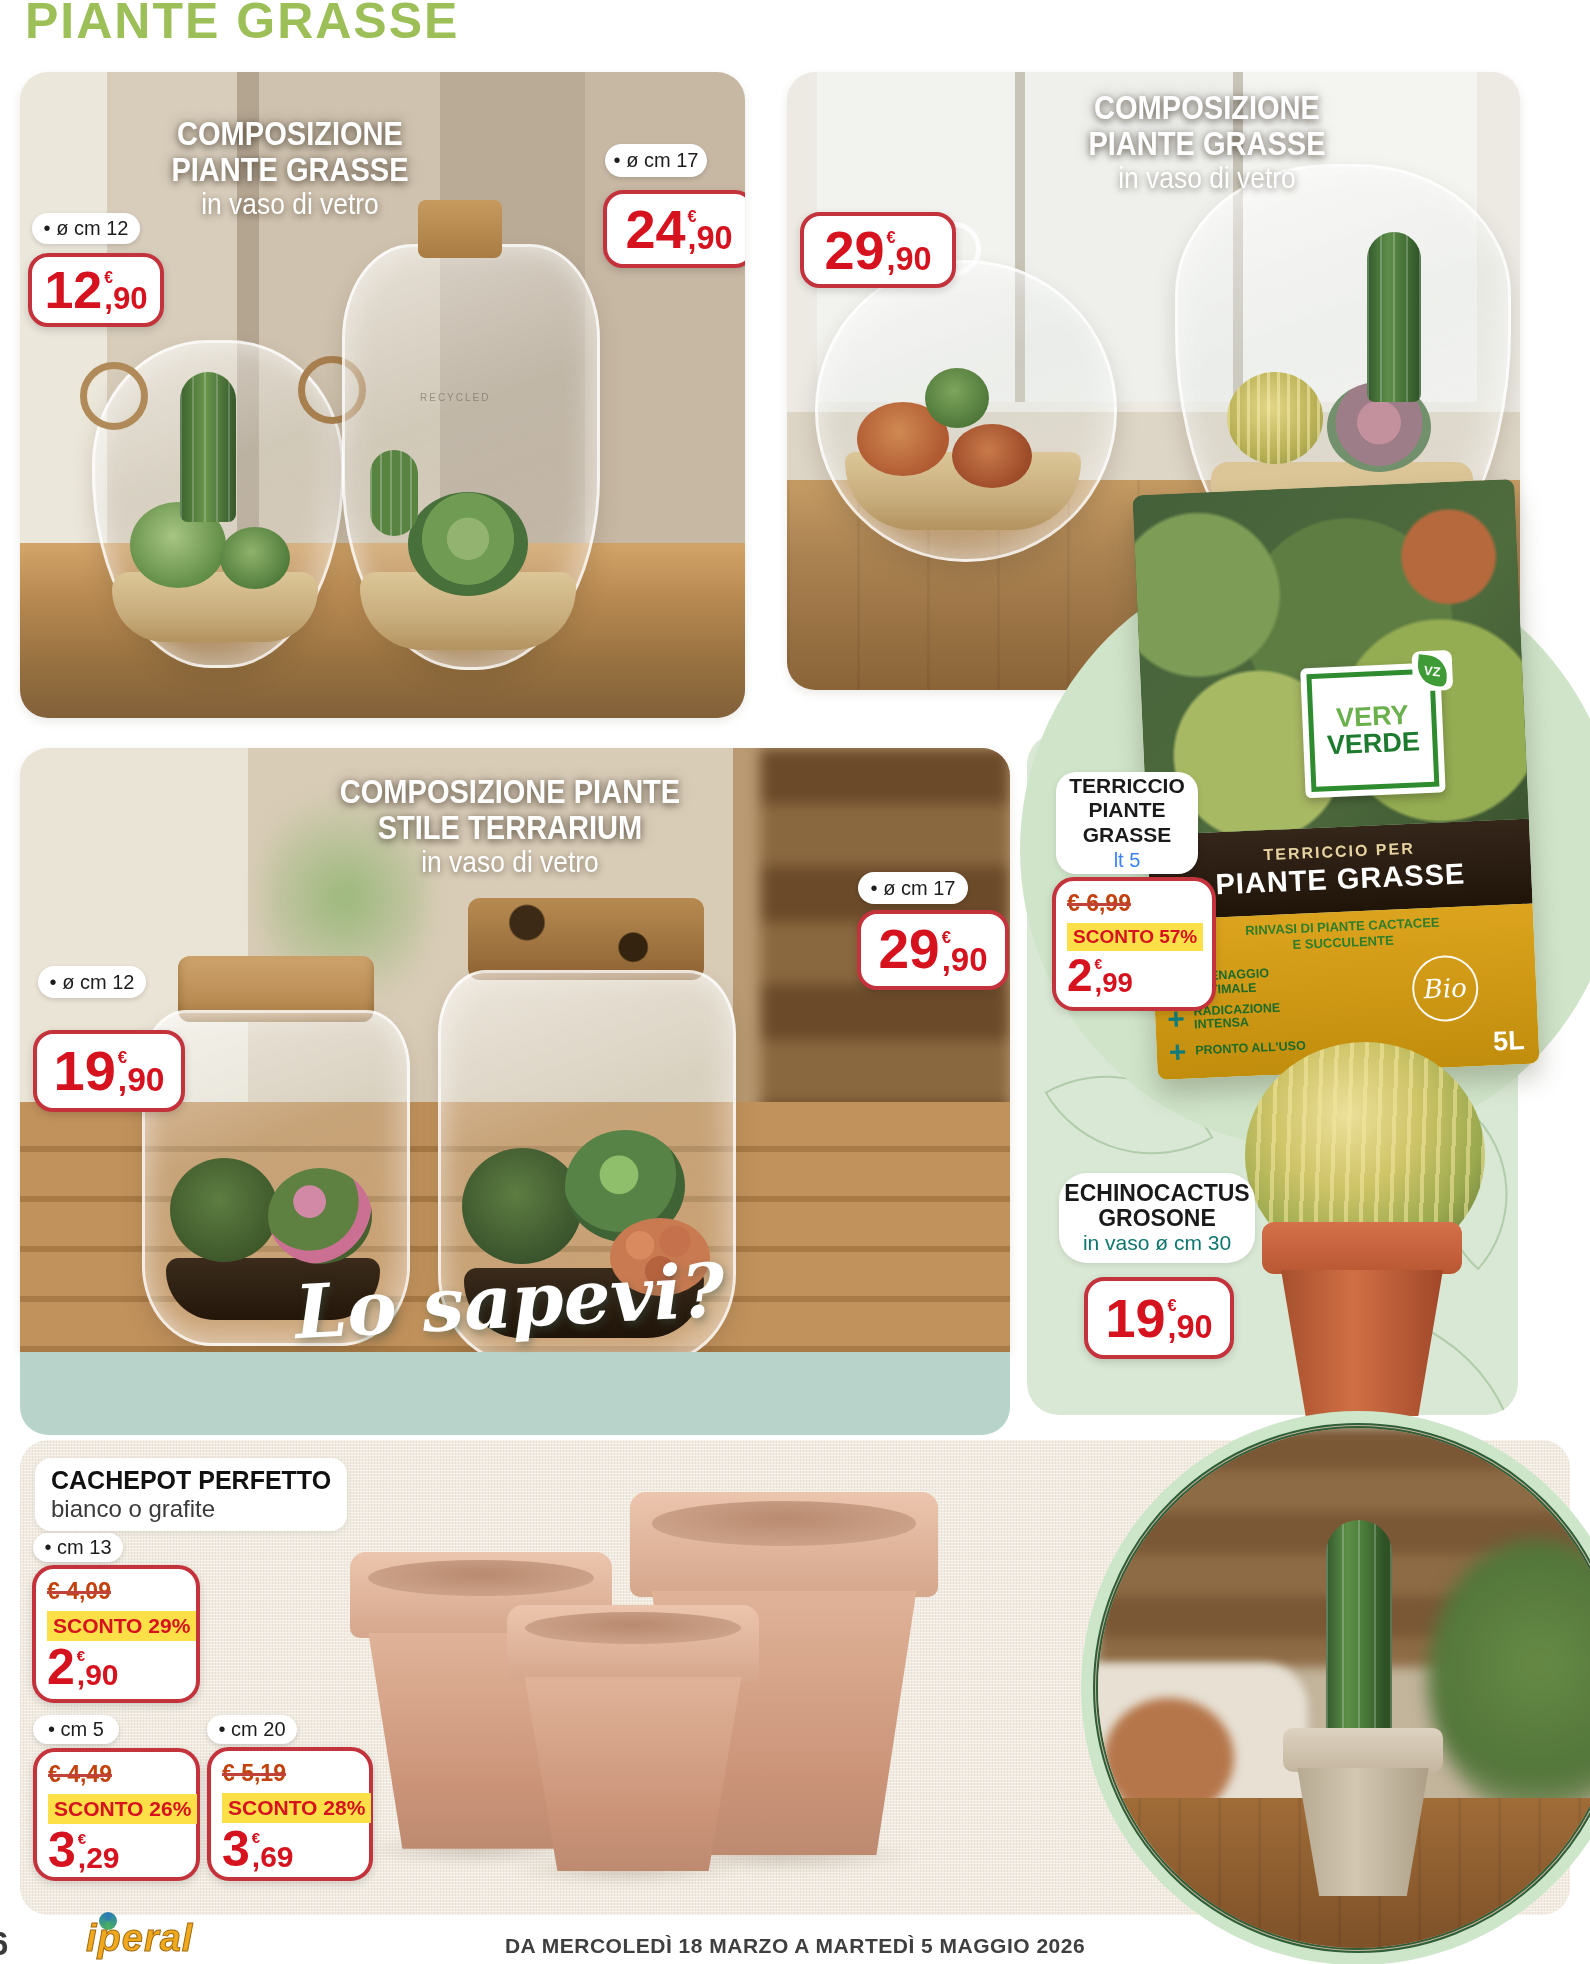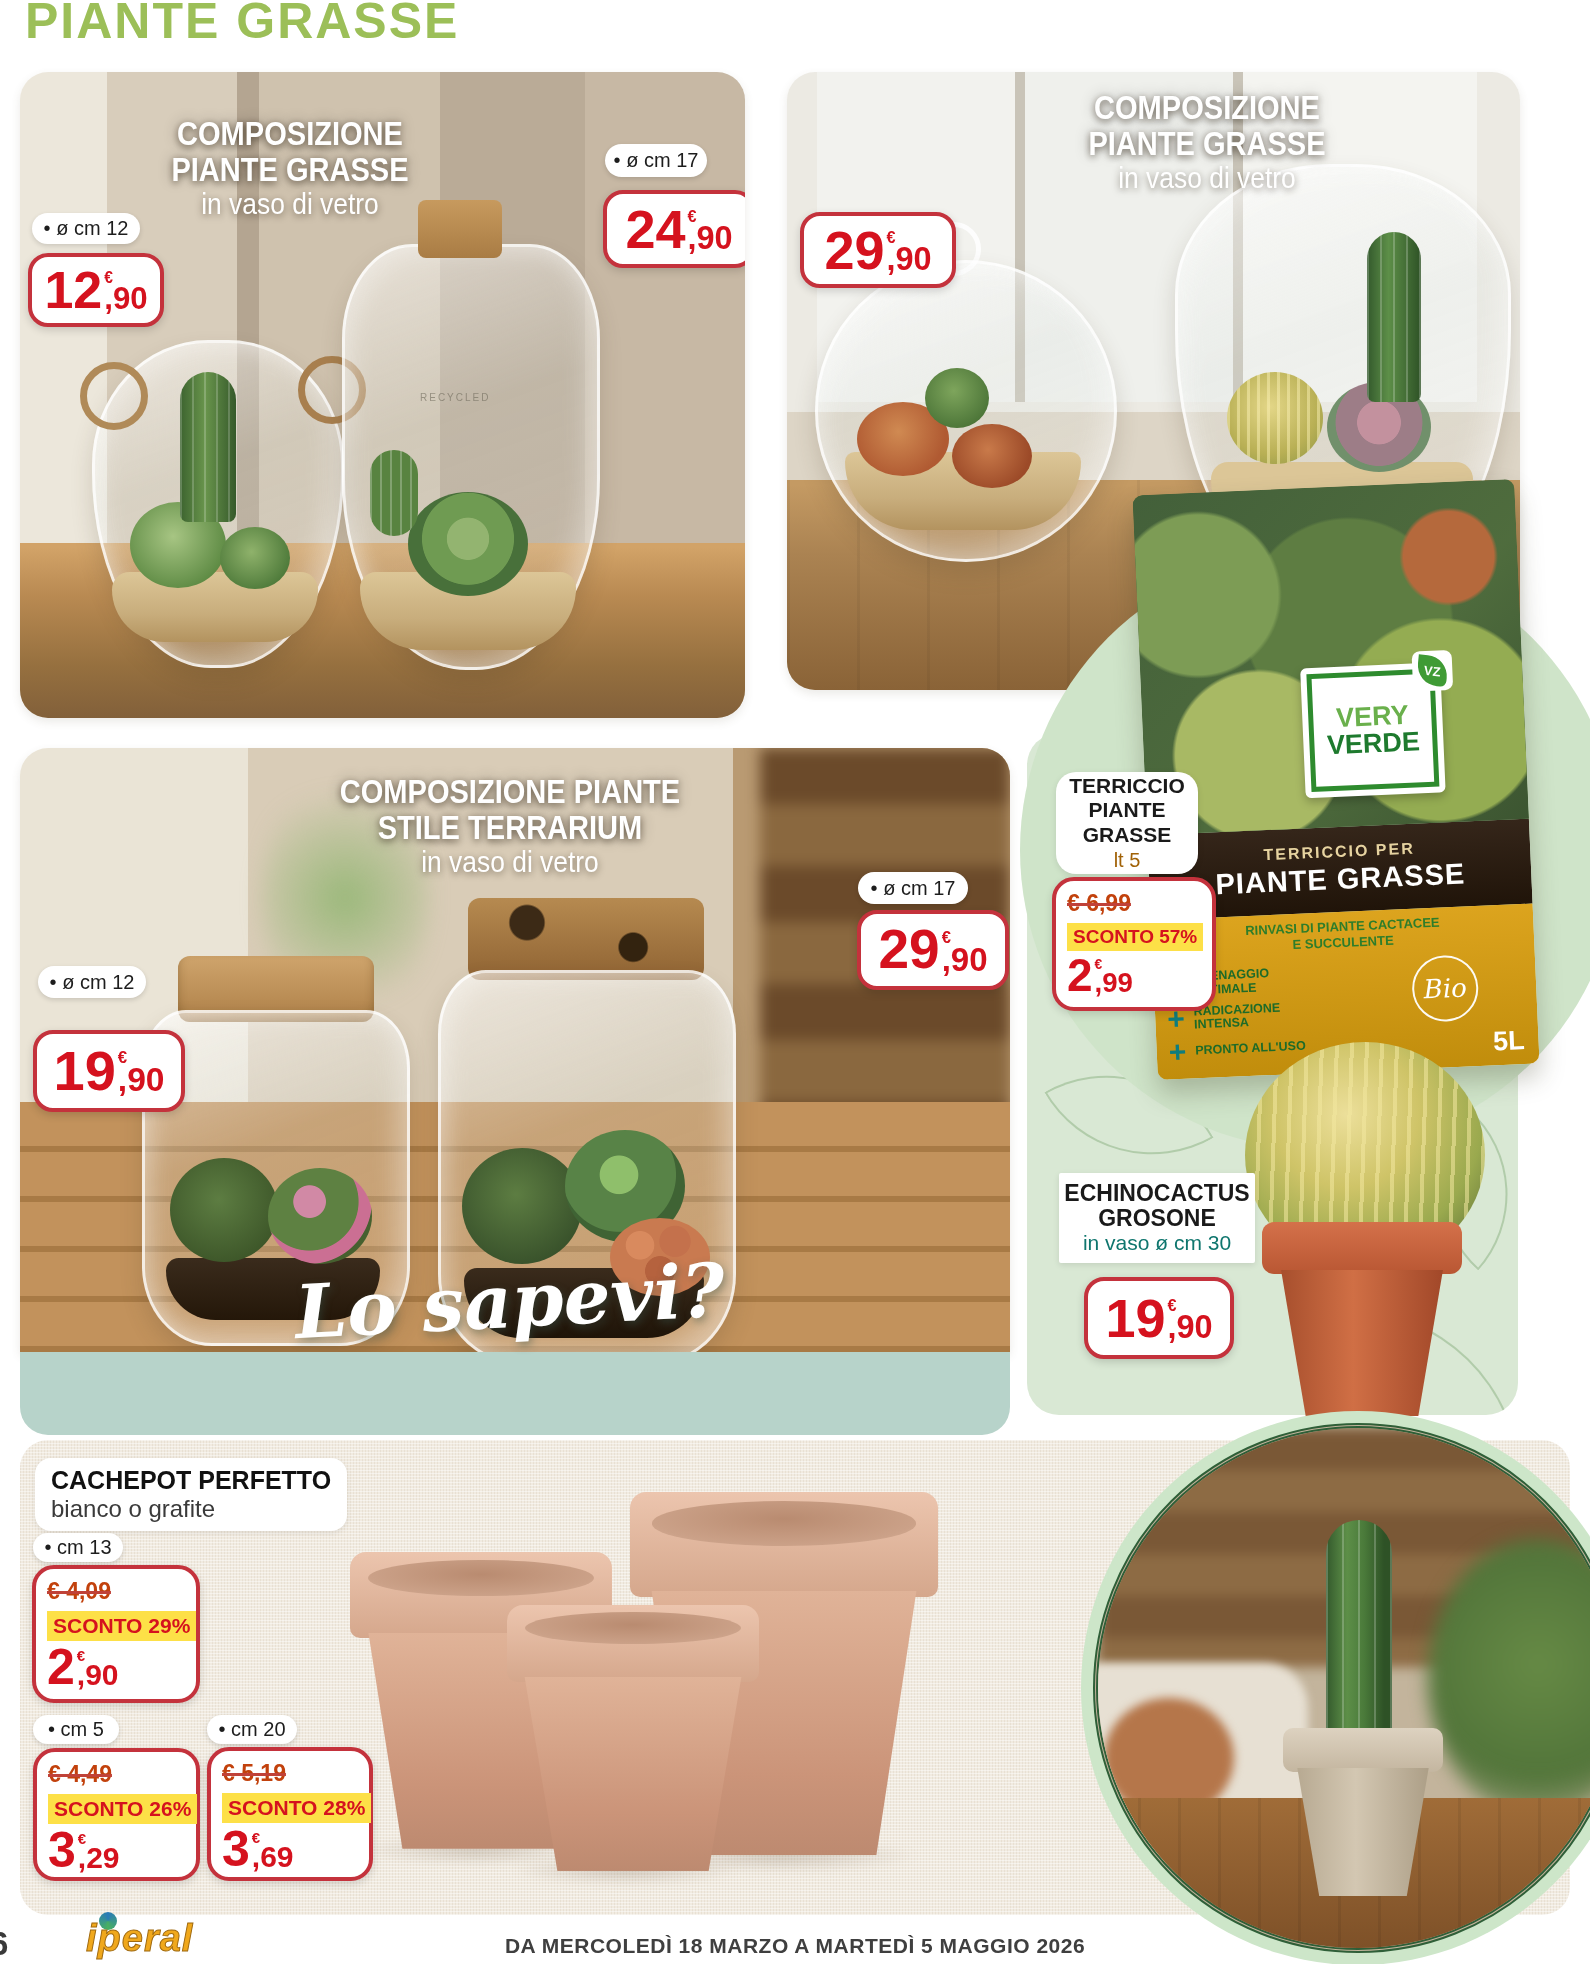--- a/index.html
+++ b/index.html
@@ -365,35 +365,35 @@
   <div class="eball"></div>
   <div class="epot-rim"></div>
   <div class="epot-body"></div>
 
   <div class="whitebox" style="left:1056px;top:772px;width:142px;height:102px;border-radius:20px">
     <div style="font-size:21px;font-weight:800;line-height:1.15">
       <div>TERRICCIO</div>
       <div>PIANTE</div>
       <div>GRASSE</div>
     </div>
-    <div style="font-size:20px;color:#a16207;margin-top:2px">lt 5</div>
+    <div style="font-size:20px;color:#3b82f6;margin-top:2px">lt 5</div>
   </div>
   <div class="pricebox" style="left:1052px;top:877px;width:134px;height:108px">
     <span class="old">€ 6,99</span>
     <span class="sconto" style="font-size:19px">SCONTO 57%</span>
     <div class="price" style="font-size:46px">
       <span class="p-int">2</span>
       <span class="p-right">
           <span class="p-eur">€</span>
           <span class="p-cents">,99</span>
         </span>
     </div>
   </div>
 
-  <div class="whitebox" style="left:1059px;top:1173px;width:196px;height:90px;border-radius:2px">
+  <div class="whitebox" style="left:1059px;top:1173px;width:196px;height:90px;border-radius:28px">
     <div style="font-size:23px;font-weight:800;line-height:1.08">
       <div>ECHINOCACTUS</div>
       <div>GROSONE</div>
     </div>
     <div style="font-size:21px;color:#0f766e;margin-top:1px">in vaso ø cm 30</div>
   </div>
   <div class="badge" style="left:1084px;top:1277px;width:142px;height:74px">
     <div class="price" style="font-size:54px">
       <span class="p-int">19</span>
       <span class="p-right">

